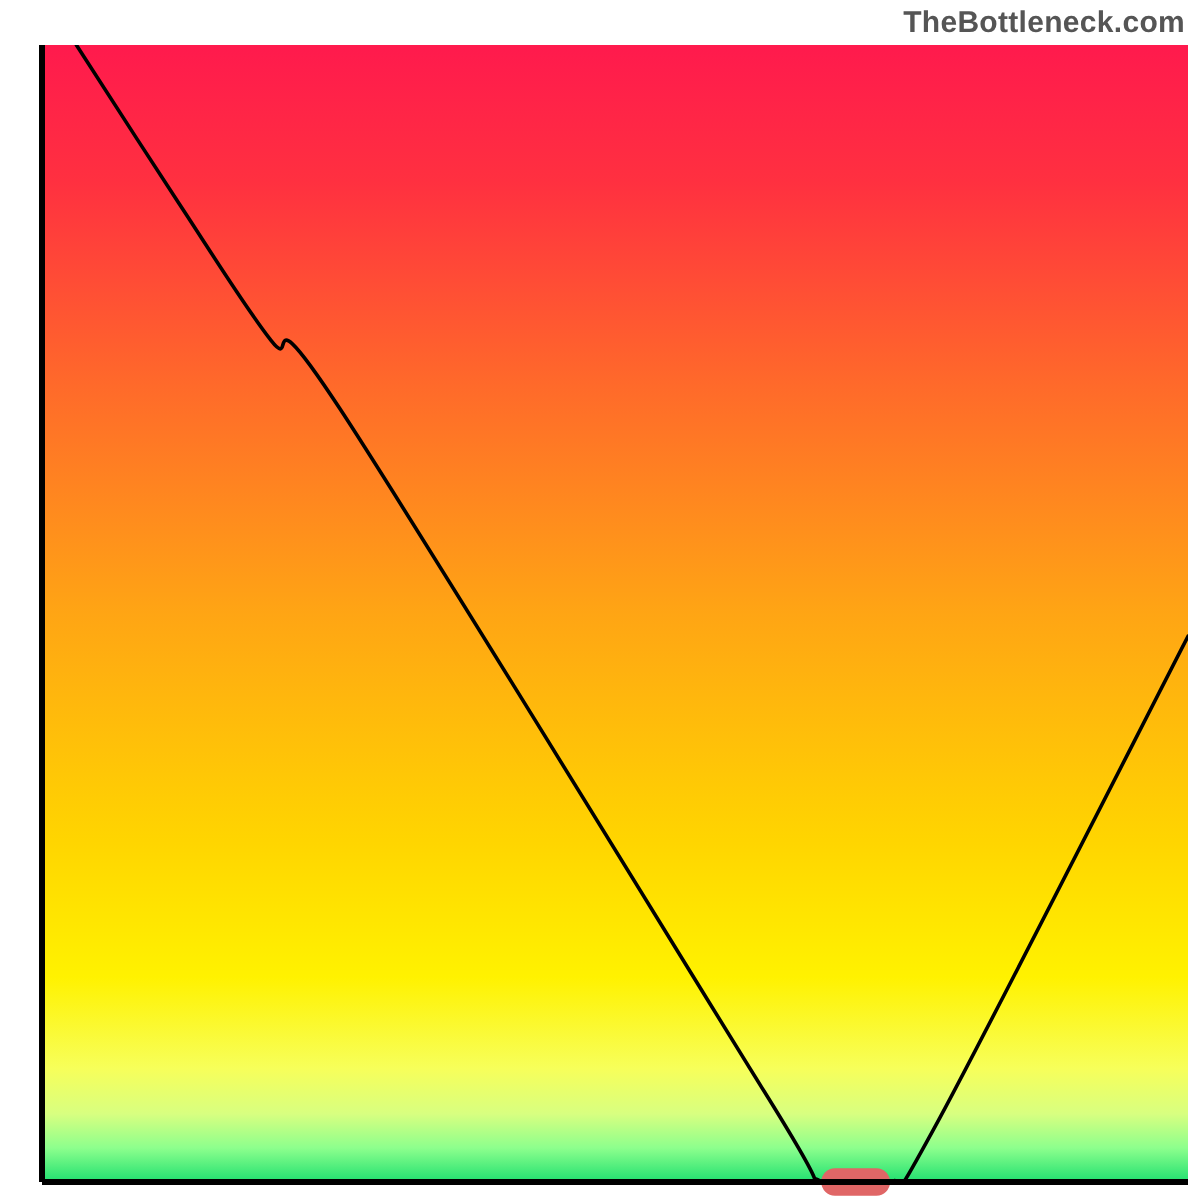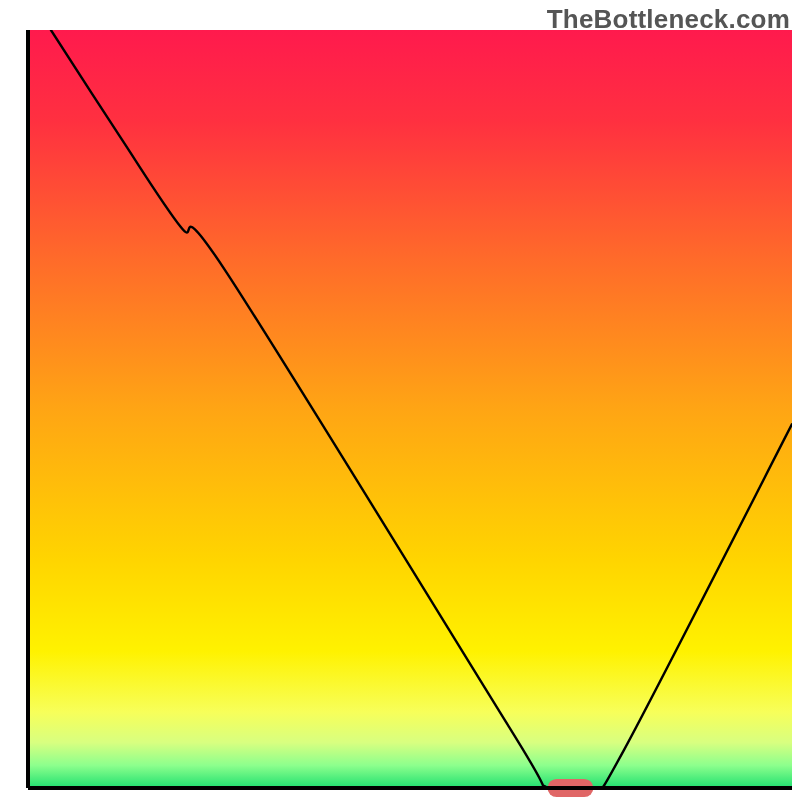--- a/index.html
+++ b/index.html
@@ -12,21 +12,21 @@
   }
   .container {
     position: relative;
     width: 800px;
     height: 800px;
   }
   .watermark {
     position: absolute;
     top: 4px;
     right: 10px;
-    font-size: 26px;
+    font-size: 20px;
     font-weight: 600;
     color: #555555;
     letter-spacing: 0.2px;
   }
   svg.chart {
     position: absolute;
     top: 0;
     left: 0;
     width: 800px;
     height: 800px;

